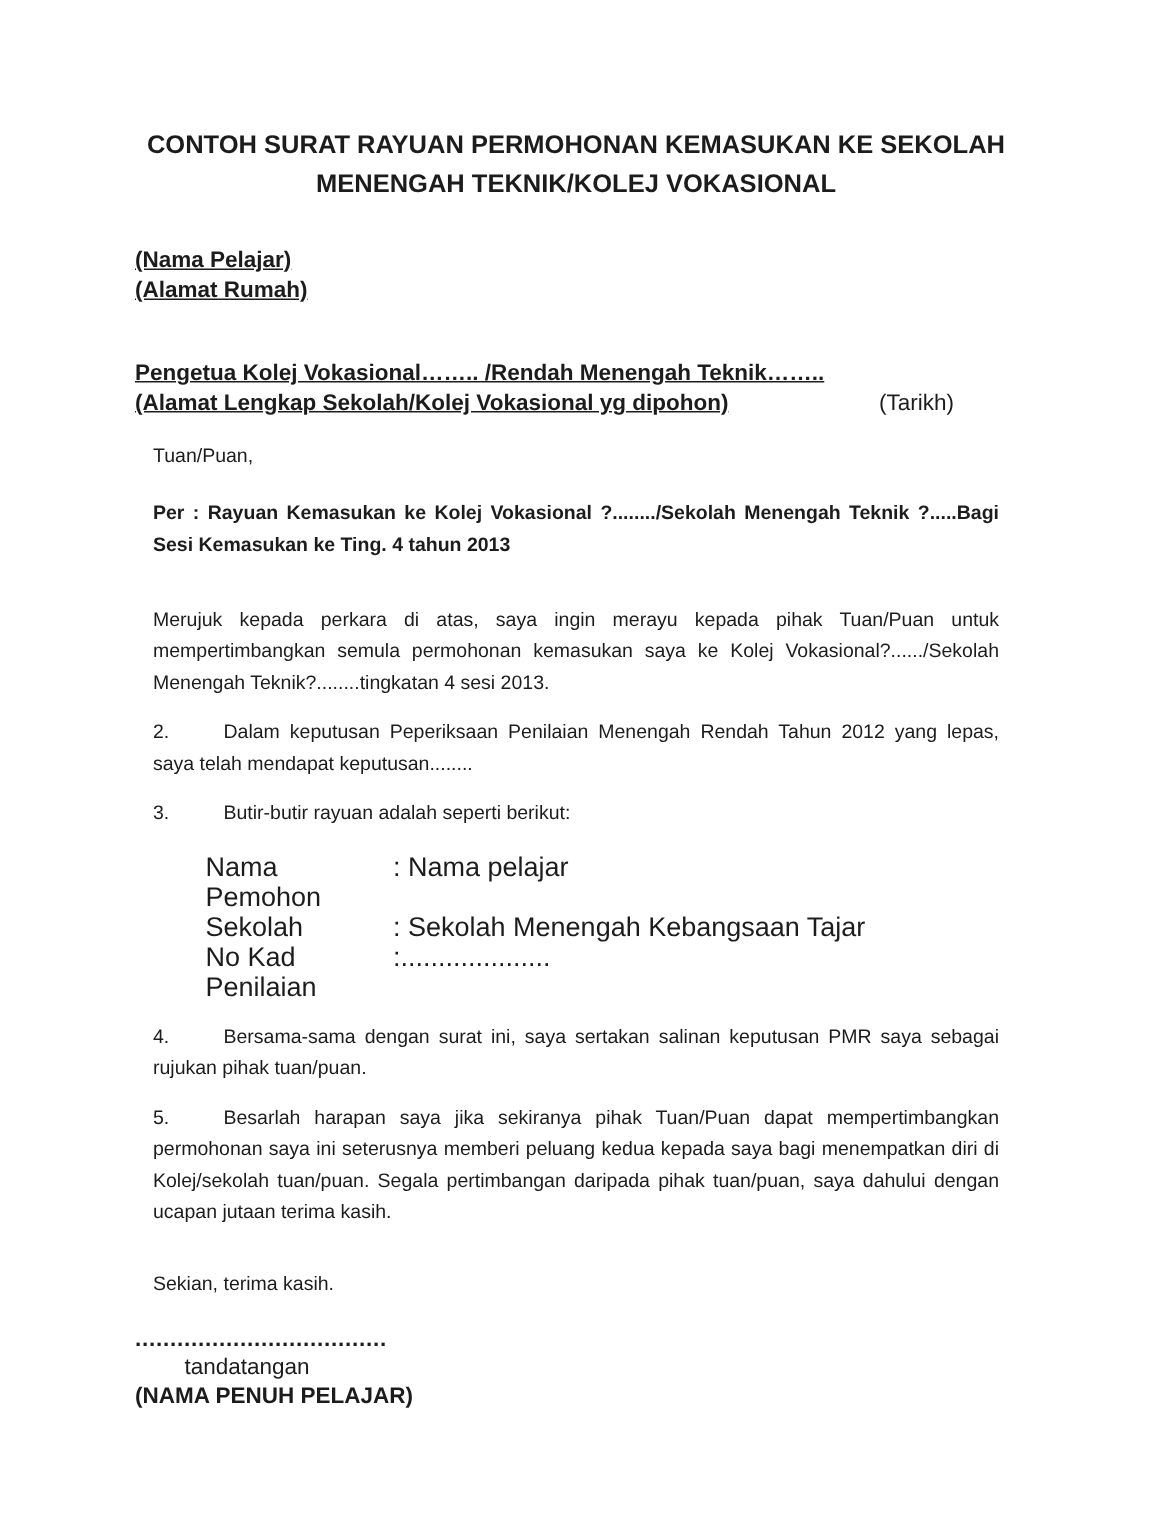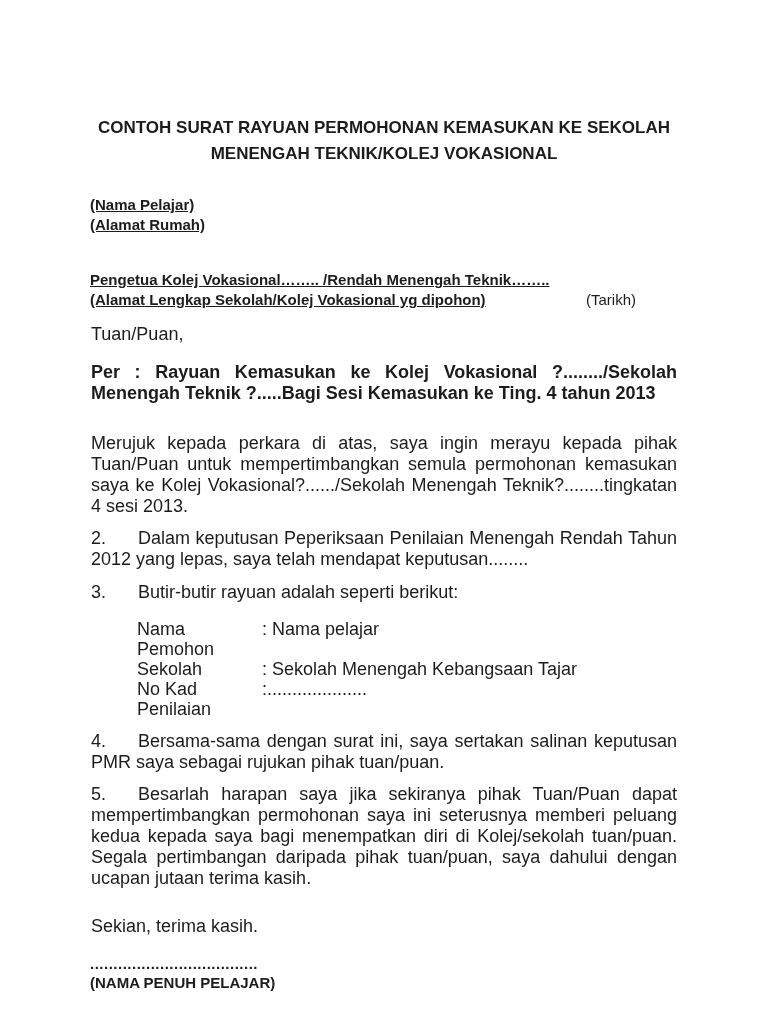--- a/index.html
+++ b/index.html
@@ -11,21 +11,21 @@
     width: 768px;
     height: 1024px;
     font-family: "Liberation Sans", sans-serif;
     color: #1c1c1c;
     -webkit-font-smoothing: antialiased;
   }
   .page {
     box-sizing: border-box;
     width: 768px;
     height: 1024px;
-    padding: 115px 90px 0 90px;
+    padding: 84px 90px 0 90px;
     background: #ffffff;
     overflow: hidden;
   }
   .title {
     text-align: center;
     font-weight: bold;
     font-size: 17px;
     line-height: 26px;
     margin: 0 0 28px 0;
     white-space: nowrap;
@@ -49,22 +49,22 @@
     justify-content: space-between;
     align-items: flex-end;
   }
   .date {
     font-size: 15px;
     line-height: 20px;
     font-weight: normal;
     padding-right: 42px;
   }
   p {
-    margin: 1px;
-    font-size: 18px;
+    margin: 12px;
+    font-size: 13px;
     line-height: 21px;
   }
   .salutation { margin-bottom: 17px; }
   .subject {
     font-weight: bold;
     text-align: justify;
     margin-bottom: 29px;
   }
   .para {
     text-align: justify;
@@ -151,16 +151,17 @@
   </div>
 
   <p class="para mb11"><span class="pnum">4.</span><span>Bersama-sama dengan surat ini, saya sertakan salinan keputusan PMR saya sebagai rujukan pihak tuan/puan.</span></p>
 
   <p class="para mb27"><span class="pnum">5.</span><span>Besarlah harapan saya jika sekiranya pihak Tuan/Puan dapat mempertimbangkan permohonan saya ini seterusnya memberi peluang kedua kepada saya bagi menempatkan diri di Kolej/sekolah tuan/puan. Segala pertimbangan daripada pihak tuan/puan, saya dahului dengan ucapan jutaan terima kasih.</span></p>
 
   <p class="closing">Sekian, terima kasih.</p>
 
   <div class="sig">
     <div class="sig-dots">....................................</div>
+    <div class="sig-label">tandatangan</div>
     <div class="sig-name">(NAMA PENUH PELAJAR)</div>
   </div>
 
 </div>
 
 </body></html>

